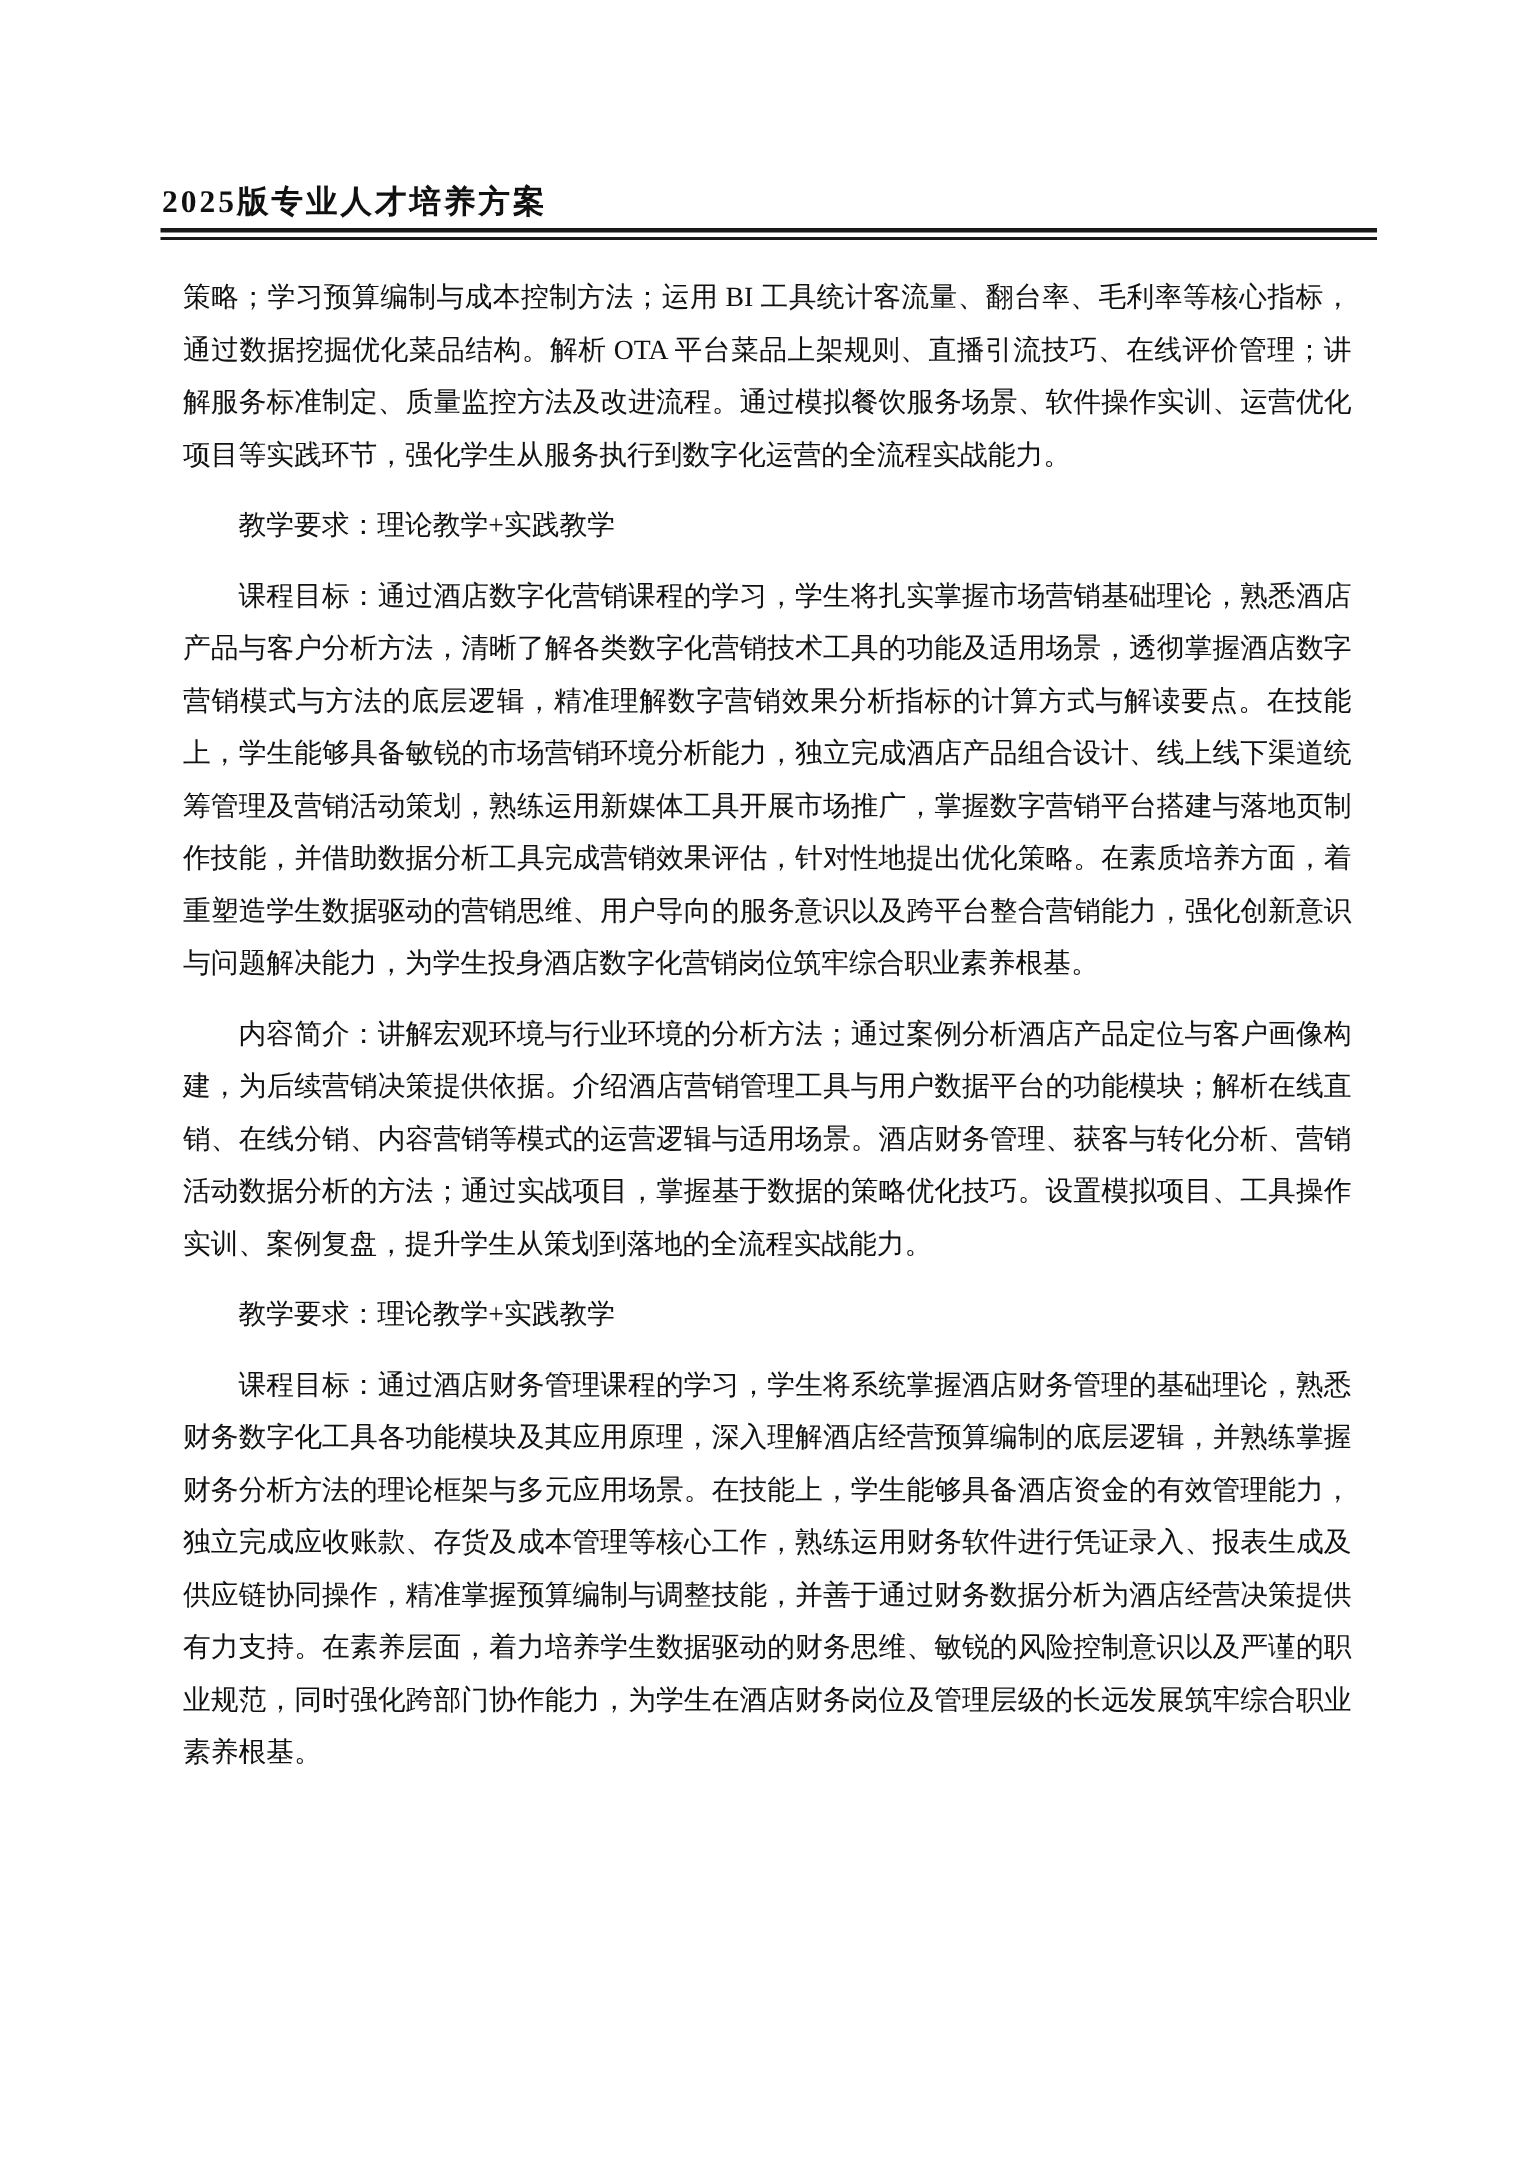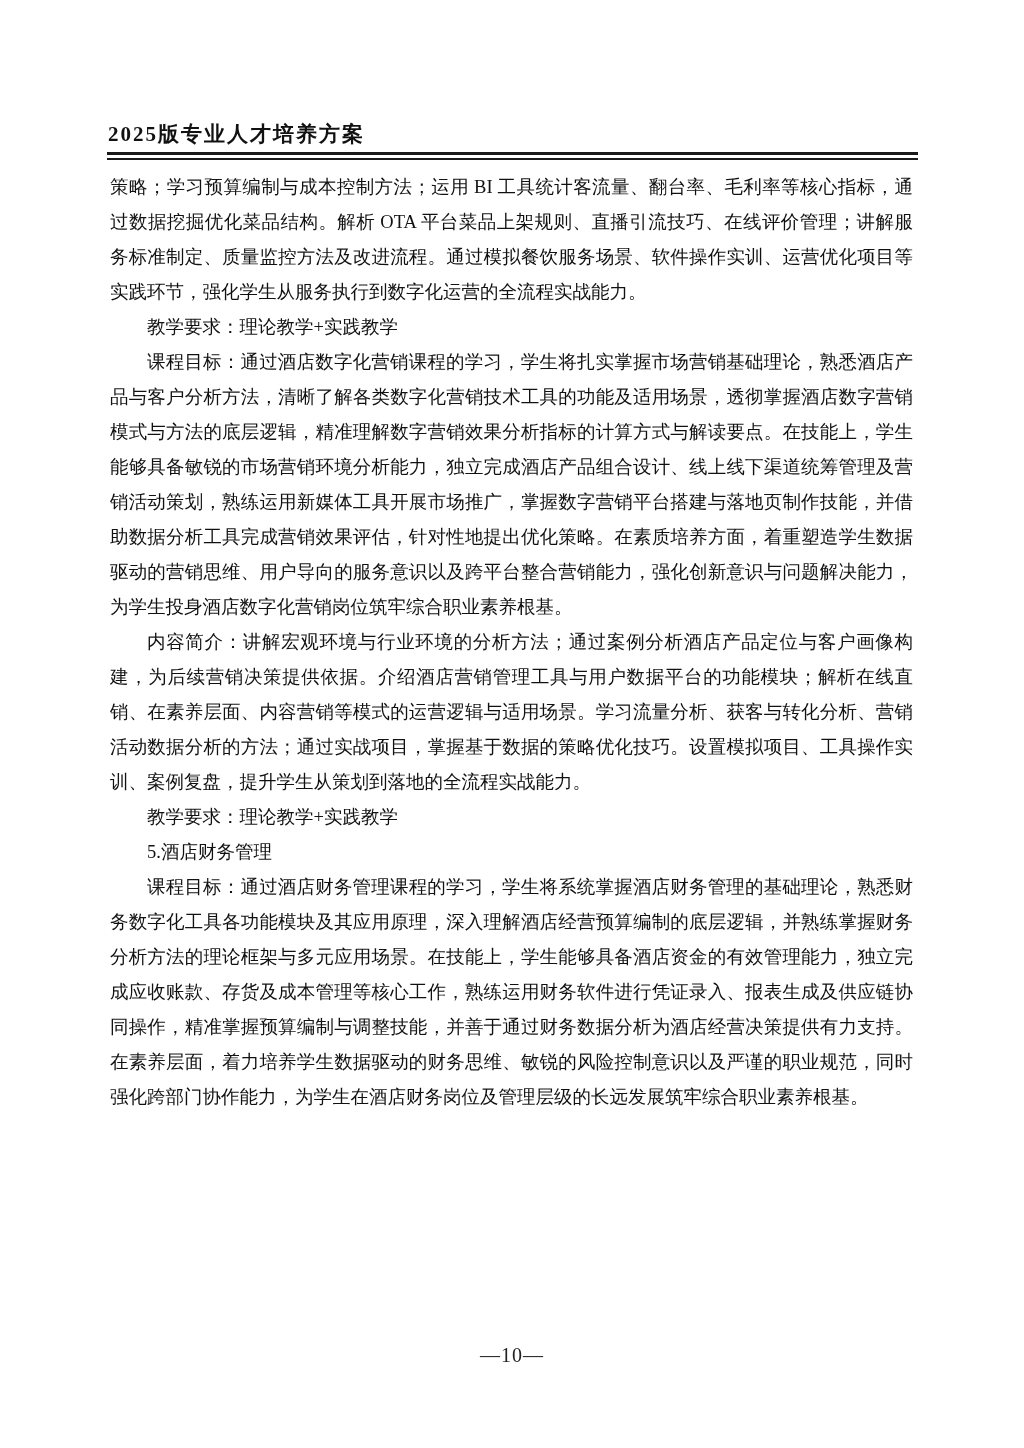--- a/index.html
+++ b/index.html
@@ -43,21 +43,21 @@
     position: absolute;
     left: 110px;
     width: 803px;
     top: 170px;
     font-size: 18.5px;
     line-height: 35px;
     text-align: justify;
     text-justify: inter-ideograph;
   }
   .doc-body p {
-    margin: 0;
+    margin: 12px;
     padding: 0;
     text-indent: 2em;
   }
   .doc-body p.flush {
     text-indent: 0;
   }
   .page-footer {
     position: absolute;
     left: 0;
     right: 0;
@@ -76,23 +76,19 @@
   <header class="page-header">
     <span>2025版专业人才培养方案</span>
   </header>
 
   <div class="header-rule"></div>
 
   <main class="doc-body">
     <p class="flush">策略；学习预算编制与成本控制方法；运用 BI 工具统计客流量、翻台率、毛利率等核心指标，通过数据挖掘优化菜品结构。解析 OTA 平台菜品上架规则、直播引流技巧、在线评价管理；讲解服务标准制定、质量监控方法及改进流程。通过模拟餐饮服务场景、软件操作实训、运营优化项目等实践环节，强化学生从服务执行到数字化运营的全流程实战能力。</p>
     <p>教学要求：理论教学+实践教学</p>
     <p>课程目标：通过酒店数字化营销课程的学习，学生将扎实掌握市场营销基础理论，熟悉酒店产品与客户分析方法，清晰了解各类数字化营销技术工具的功能及适用场景，透彻掌握酒店数字营销模式与方法的底层逻辑，精准理解数字营销效果分析指标的计算方式与解读要点。在技能上，学生能够具备敏锐的市场营销环境分析能力，独立完成酒店产品组合设计、线上线下渠道统筹管理及营销活动策划，熟练运用新媒体工具开展市场推广，掌握数字营销平台搭建与落地页制作技能，并借助数据分析工具完成营销效果评估，针对性地提出优化策略。在素质培养方面，着重塑造学生数据驱动的营销思维、用户导向的服务意识以及跨平台整合营销能力，强化创新意识与问题解决能力，为学生投身酒店数字化营销岗位筑牢综合职业素养根基。</p>
-    <p>内容简介：讲解宏观环境与行业环境的分析方法；通过案例分析酒店产品定位与客户画像构建，为后续营销决策提供依据。介绍酒店营销管理工具与用户数据平台的功能模块；解析在线直销、在素养层面、内容营销等模式的运营逻辑与适用场景。学习流量分析、获客与转化分析、营销活动数据分析的方法；通过实战项目，掌握基于数据的策略优化技巧。设置模拟项目、工具操作实训、案例复盘，提升学生从策划到落地的全流程实战能力。</p>
+    <p>内容简介：讲解宏观环境与行业环境的分析方法；通过案例分析酒店产品定位与客户画像构建，为后续营销决策提供依据。介绍酒店营销管理工具与用户数据平台的功能模块；解析在线直销、在线分销、内容营销等模式的运营逻辑与适用场景。酒店财务管理、获客与转化分析、营销活动数据分析的方法；通过实战项目，掌握基于数据的策略优化技巧。设置模拟项目、工具操作实训、案例复盘，提升学生从策划到落地的全流程实战能力。</p>
     <p>教学要求：理论教学+实践教学</p>
-    <p>5.酒店财务管理</p>
     <p>课程目标：通过酒店财务管理课程的学习，学生将系统掌握酒店财务管理的基础理论，熟悉财务数字化工具各功能模块及其应用原理，深入理解酒店经营预算编制的底层逻辑，并熟练掌握财务分析方法的理论框架与多元应用场景。在技能上，学生能够具备酒店资金的有效管理能力，独立完成应收账款、存货及成本管理等核心工作，熟练运用财务软件进行凭证录入、报表生成及供应链协同操作，精准掌握预算编制与调整技能，并善于通过财务数据分析为酒店经营决策提供有力支持。在素养层面，着力培养学生数据驱动的财务思维、敏锐的风险控制意识以及严谨的职业规范，同时强化跨部门协作能力，为学生在酒店财务岗位及管理层级的长远发展筑牢综合职业素养根基。</p>
   </main>
 
-  <footer class="page-footer">
-    <span>—10—</span>
-  </footer>
 
 </div>
 
 </body></html>

